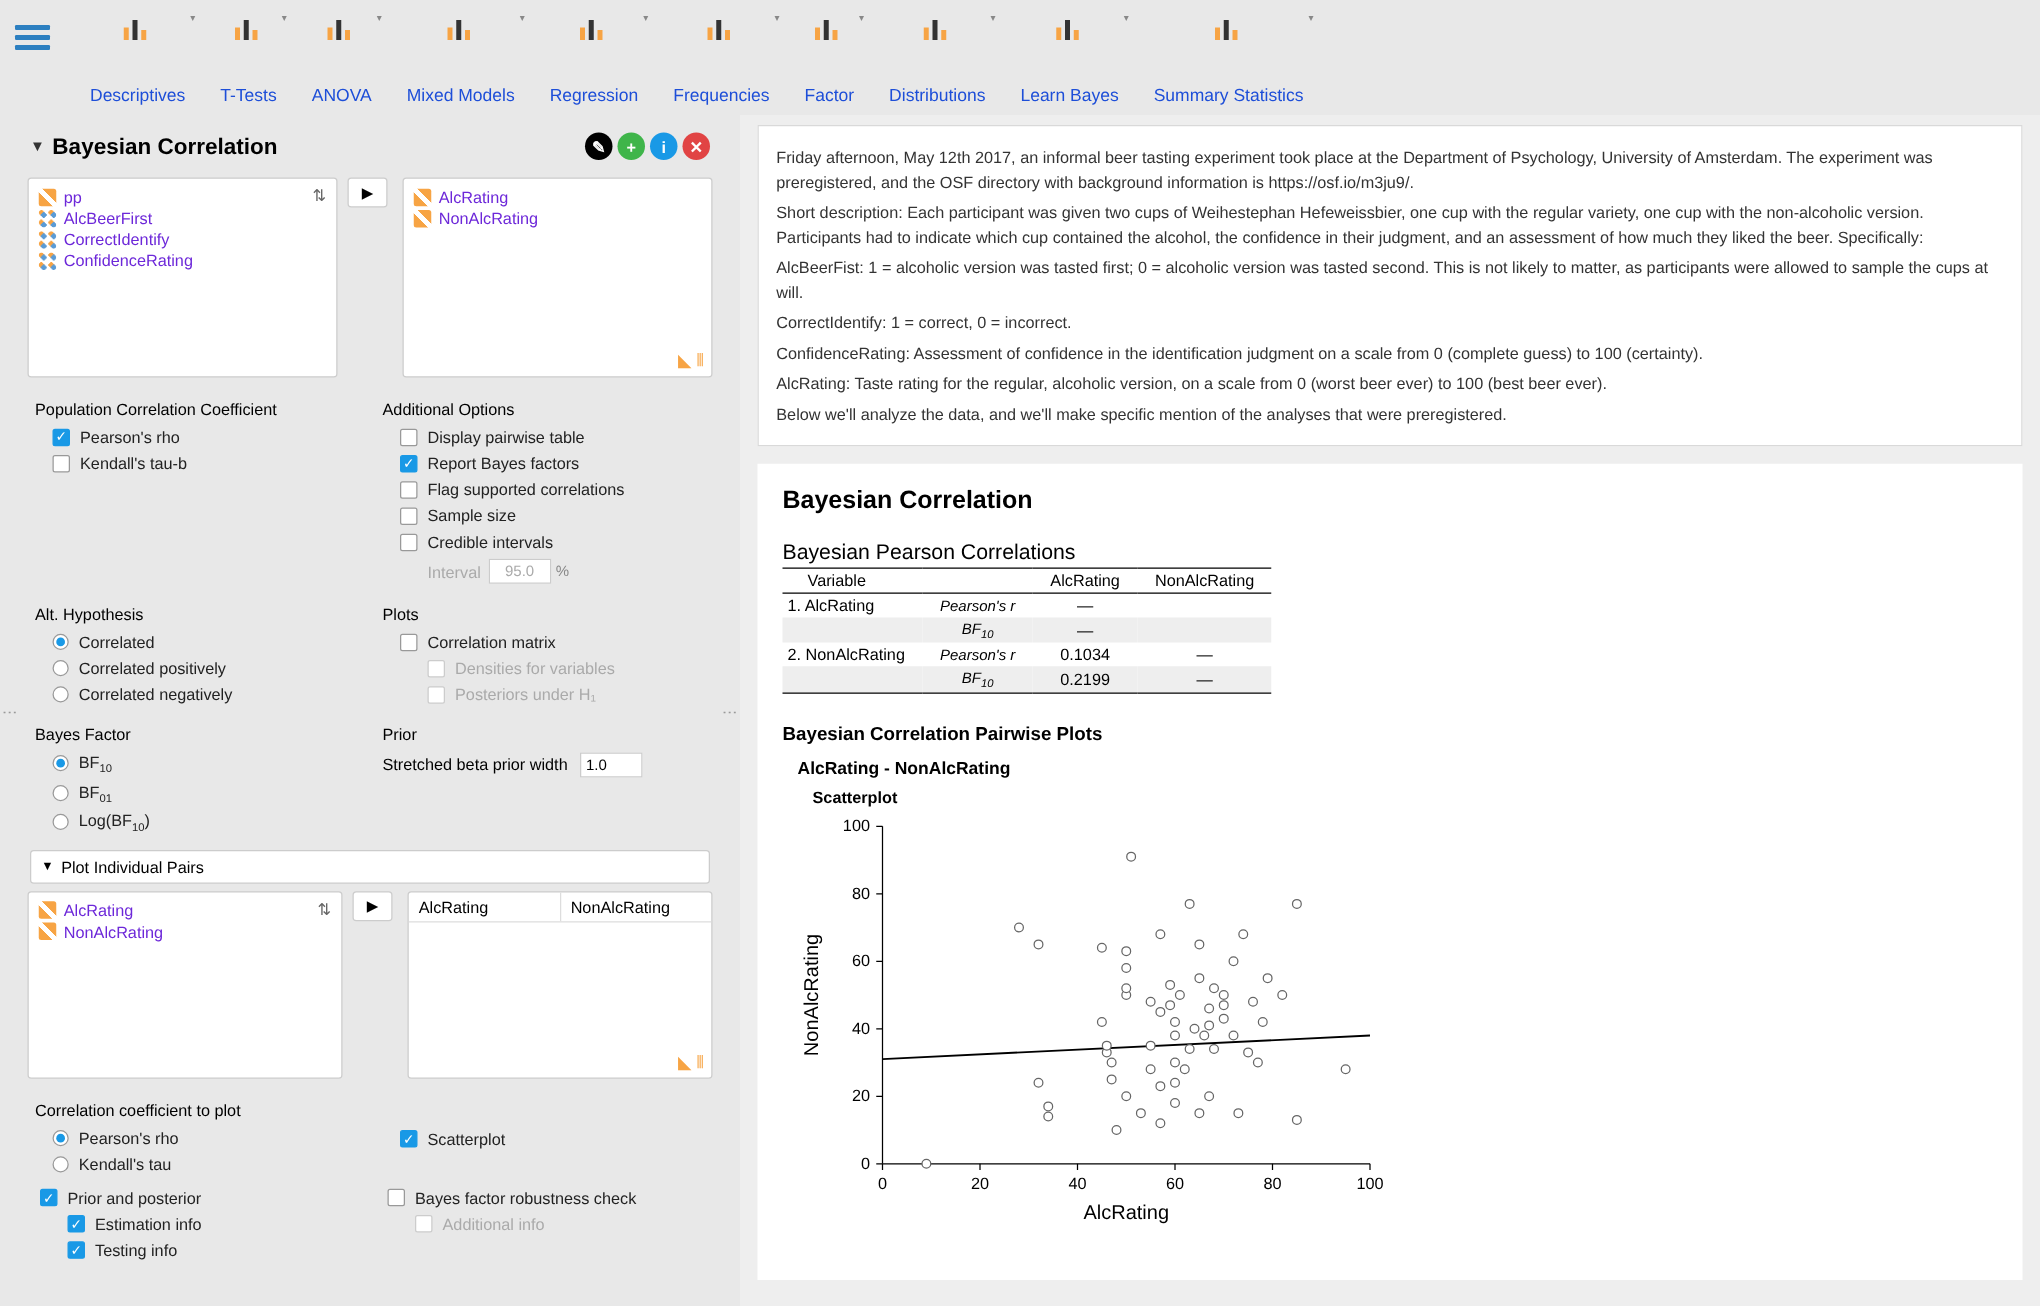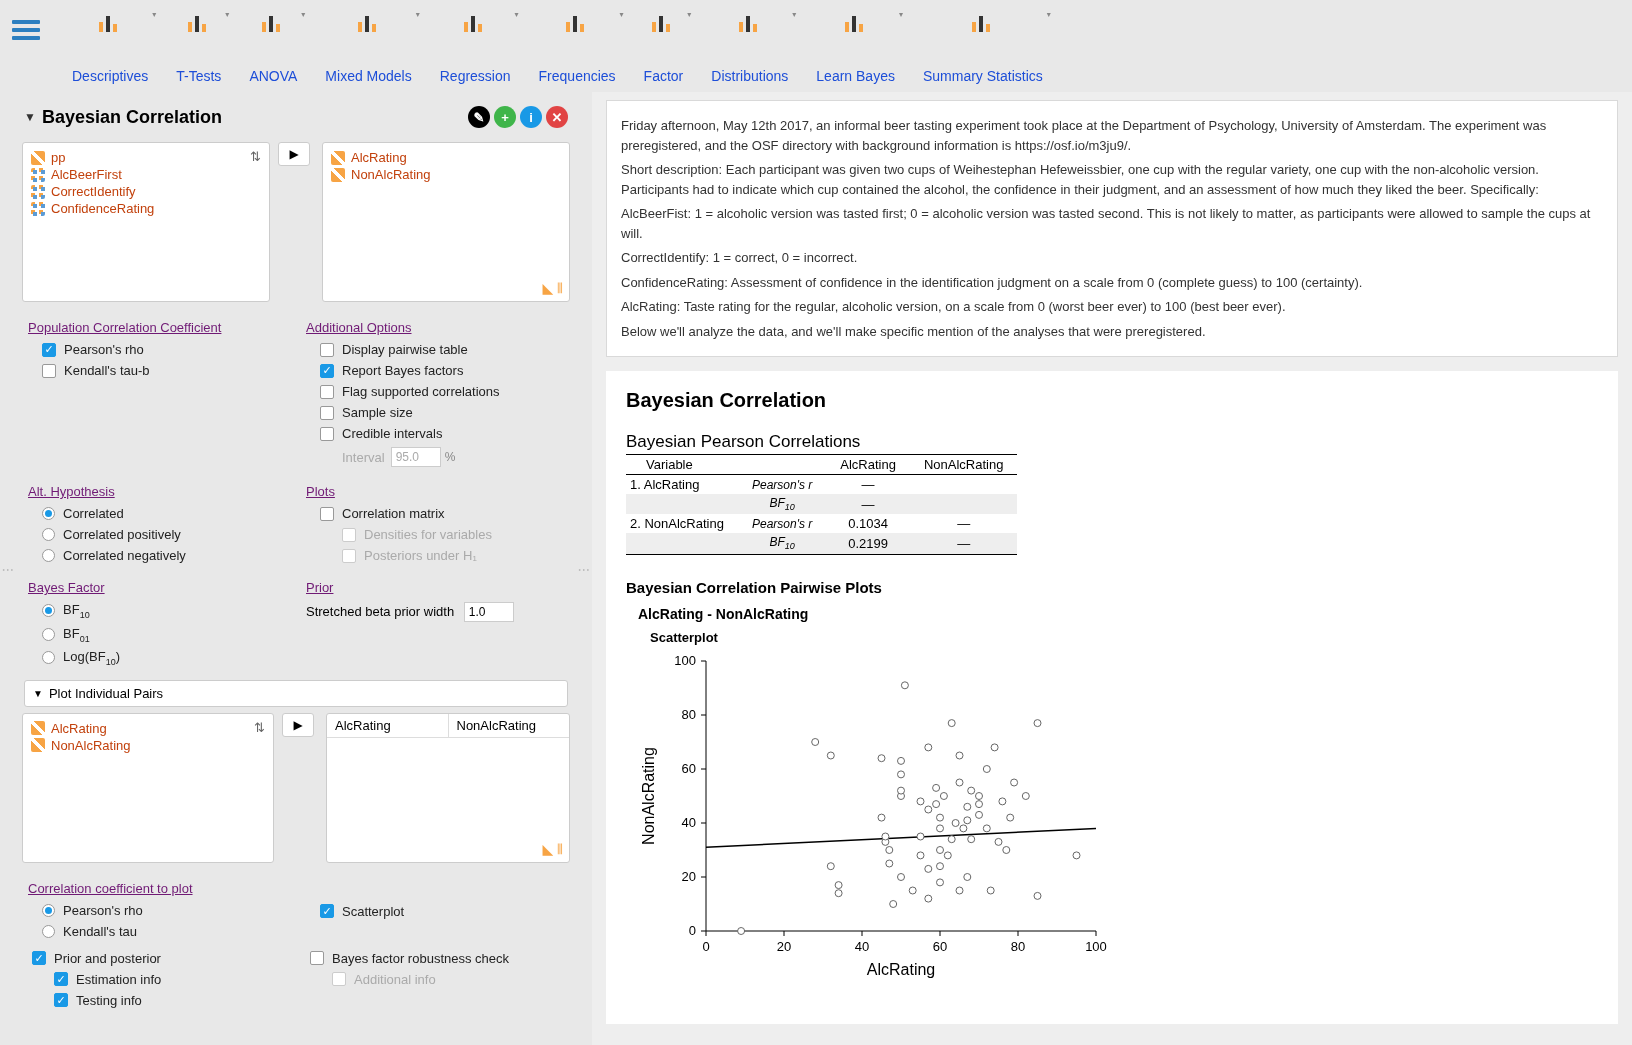--- a/index.html
+++ b/index.html
@@ -27,32 +27,32 @@
 .options-header h2 { font-size: 18px; font-weight: bold; flex: 1; }
 .round-btn { width: 22px; height: 22px; border-radius: 50%; display: inline-flex; align-items: center; justify-content: center; color: #fff; font-size: 13px; font-weight: bold; margin-left: 4px; cursor: pointer; }
 .rb-black { background: #000; }
 .rb-green { background: #3fb54a; }
 .rb-blue { background: #1999e6; }
 .rb-red { background: #e14444; }
 
 .var-row { display: flex; gap: 8px; margin: 4px 2px 10px; }
 .var-box { background: #fff; border: 1px solid #ccc; border-radius: 3px; flex: 1; min-height: 160px; padding: 6px 4px; position: relative; }
 .var-box.small { min-height: 150px; }
-.var-item { display: flex; align-items: center; padding: 1px 4px; font-size: 13px; color: #c2410c; }
+.var-item { display: flex; align-items: center; padding: 1px 4px; font-size: 13px; color: #6d28d9; }
 .var-item .vic { width: 14px; height: 14px; margin-right: 6px; display: inline-block; }
 .vic.scale { background: linear-gradient(45deg,#f7a444 40%,#fff 40%,#fff 60%,#f7a444 60%); border-radius: 2px; }
 .vic.nominal { background: radial-gradient(circle,#5b9bd5 40%,transparent 40%),radial-gradient(circle,#f7a444 40%,transparent 40%); background-position: 0 0, 6px 6px; background-size: 8px 8px; border-radius:2px; }
 .sort-icn { position: absolute; top: 6px; right: 8px; font-size: 13px; color: #666; }
 .mid-btns { width: 36px; display: flex; flex-direction: column; gap: 6px; }
 .mid-btn { width: 32px; height: 24px; border: 1px solid #ccc; background: #fff; border-radius: 3px; display: flex; align-items: center; justify-content: center; font-size: 12px; cursor: pointer; }
 .box-foot { position: absolute; bottom: 4px; right: 6px; font-size: 14px; color: #f7a444; }
 
 .opt-grid { display: flex; gap: 20px; margin: 6px 8px; }
 .opt-col { flex: 1; }
-.opt-heading { font-size: 13px; color: #701a75; margin: 8px 0 4px; text-decoration: underline; }
+.opt-heading { font-size: 13px; color: #000000; margin: 8px 0 4px; }
 .chk, .rad { display: flex; align-items: center; padding: 3px 0 3px 14px; font-size: 13px; color: #222; cursor: pointer; }
 .chk .box { width: 14px; height: 14px; border: 1px solid #999; border-radius: 2px; margin-right: 8px; display: flex; align-items: center; justify-content: center; font-size: 11px; color: #fff; background: #fff; }
 .chk.on .box { background: #1999e6; border-color: #1999e6; }
 .rad .circ { width: 13px; height: 13px; border: 1px solid #999; border-radius: 50%; margin-right: 8px; display: flex; align-items: center; justify-content: center; background: #fff; }
 .rad.on .circ::after { content: ""; width: 7px; height: 7px; border-radius: 50%; background: #1999e6; }
 .disabled { color: #aaa; }
 .disabled .box { border-color: #ccc; }
 .inline-input { display: inline-block; width: 50px; border: 1px solid #ccc; padding: 2px 4px; font-size: 12px; margin-left: 6px; background: #fff; }
 .suffix { font-size: 12px; color: #888; margin-left: 4px; }
 
@@ -276,21 +276,21 @@
               <span>Flag supported correlations</span>
             </div>
           <div class="chk">
               <span class="box"></span>
               <span>Sample size</span>
             </div>
           <div class="chk">
               <span class="box"></span>
               <span>Credible intervals</span>
             </div>
-          <div class="chk disabled" style="padding-left:36px;">
+          <div class="chk disabled" style="padding-left:36px;text-align:center;">
             <span>Interval</span>
             <span class="inline-input">95.0</span>
             <span class="suffix">%</span>
           </div>
         </div>
       </div>
 
       <div class="opt-grid">
         <div class="opt-col">
           <div class="opt-heading">Alt. Hypothesis</div>

